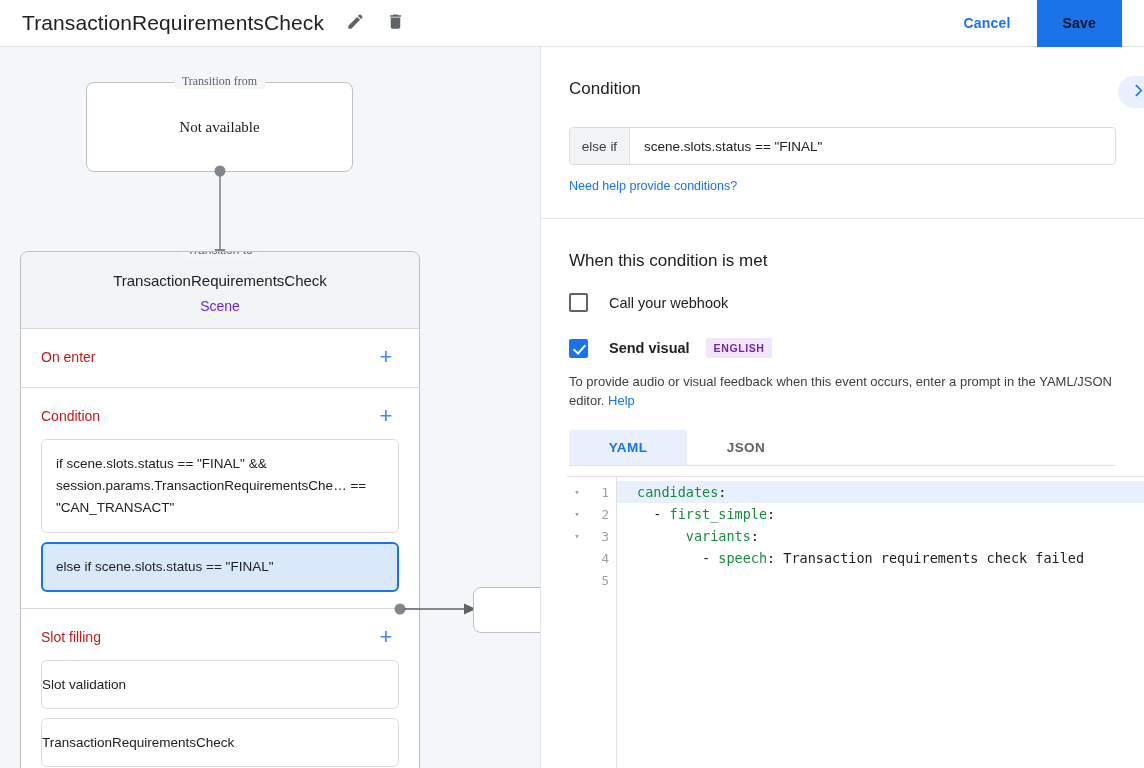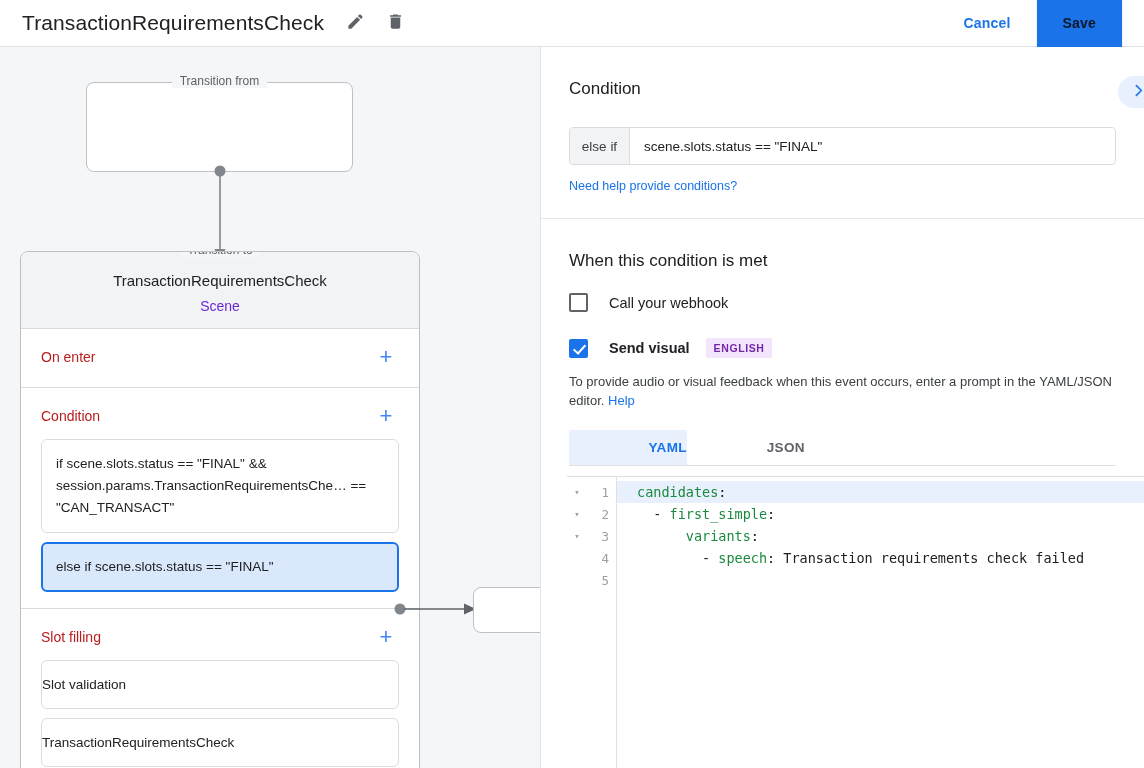--- a/index.html
+++ b/index.html
@@ -85,21 +85,21 @@
     background: #f5f6f8;
     padding: 0 8px;
     font-size: 12px;
     color: #5f6368;
     white-space: nowrap;
   }
 
   
   #transition-from {
     left: 86px; top: 35px;
-    width: 267px; height: 90px;
+    width: 267px; height: 90px; font-family: Liberation Serif, serif;
   }
   .tf-text {
     position: absolute;
     left: 0; right: 0; top: 50%;
     transform: translateY(-50%);
     text-align: center;
     font-size: 15px;
     color: #202124;
   }
 
@@ -304,22 +304,22 @@
   }
   .helper-text a { color: #1a73e8; text-decoration: none; cursor: pointer; }
 
   .tabs {
     display: flex;
     margin-top: 20px;
     border-bottom: 1px solid #e0e0e0;
   }
   .tab {
     width: 118px;
-    text-align: right;
-    padding: 10px 0;
+    text-align: center;
+    padding: 10px 13px;
     font-size: 13.5px;
     font-weight: 600;
     letter-spacing: .4px;
     color: #5f6368;
     cursor: pointer;
     background: transparent;
     border: none;
     font-family: "Liberation Sans", sans-serif;
   }
   .tab.active {
@@ -422,20 +422,21 @@
   <div class="topbar-spacer"></div>
 
   <button class="cancel-btn">Cancel</button>
   <button class="save-btn">Save</button>
 </div>
 
 <div class="left-panel">
 
   <div class="fieldset-card" id="transition-from">
     <span class="fieldset-legend">Transition from</span>
+    <div class="tf-text">Not available</div>
   </div>
 
   <div class="v-connector">
     <svg width="16" height="100" viewBox="0 0 16 100">
       <circle cx="8" cy="6" r="5.5" fill="#80868b"></circle>
       <line x1="8" y1="10" x2="8" y2="86" stroke="#80868b" stroke-width="1.6"></line>
       <polygon points="8,97 2.5,84 13.5,84" fill="#80868b"></polygon>
     </svg>
   </div>
 

